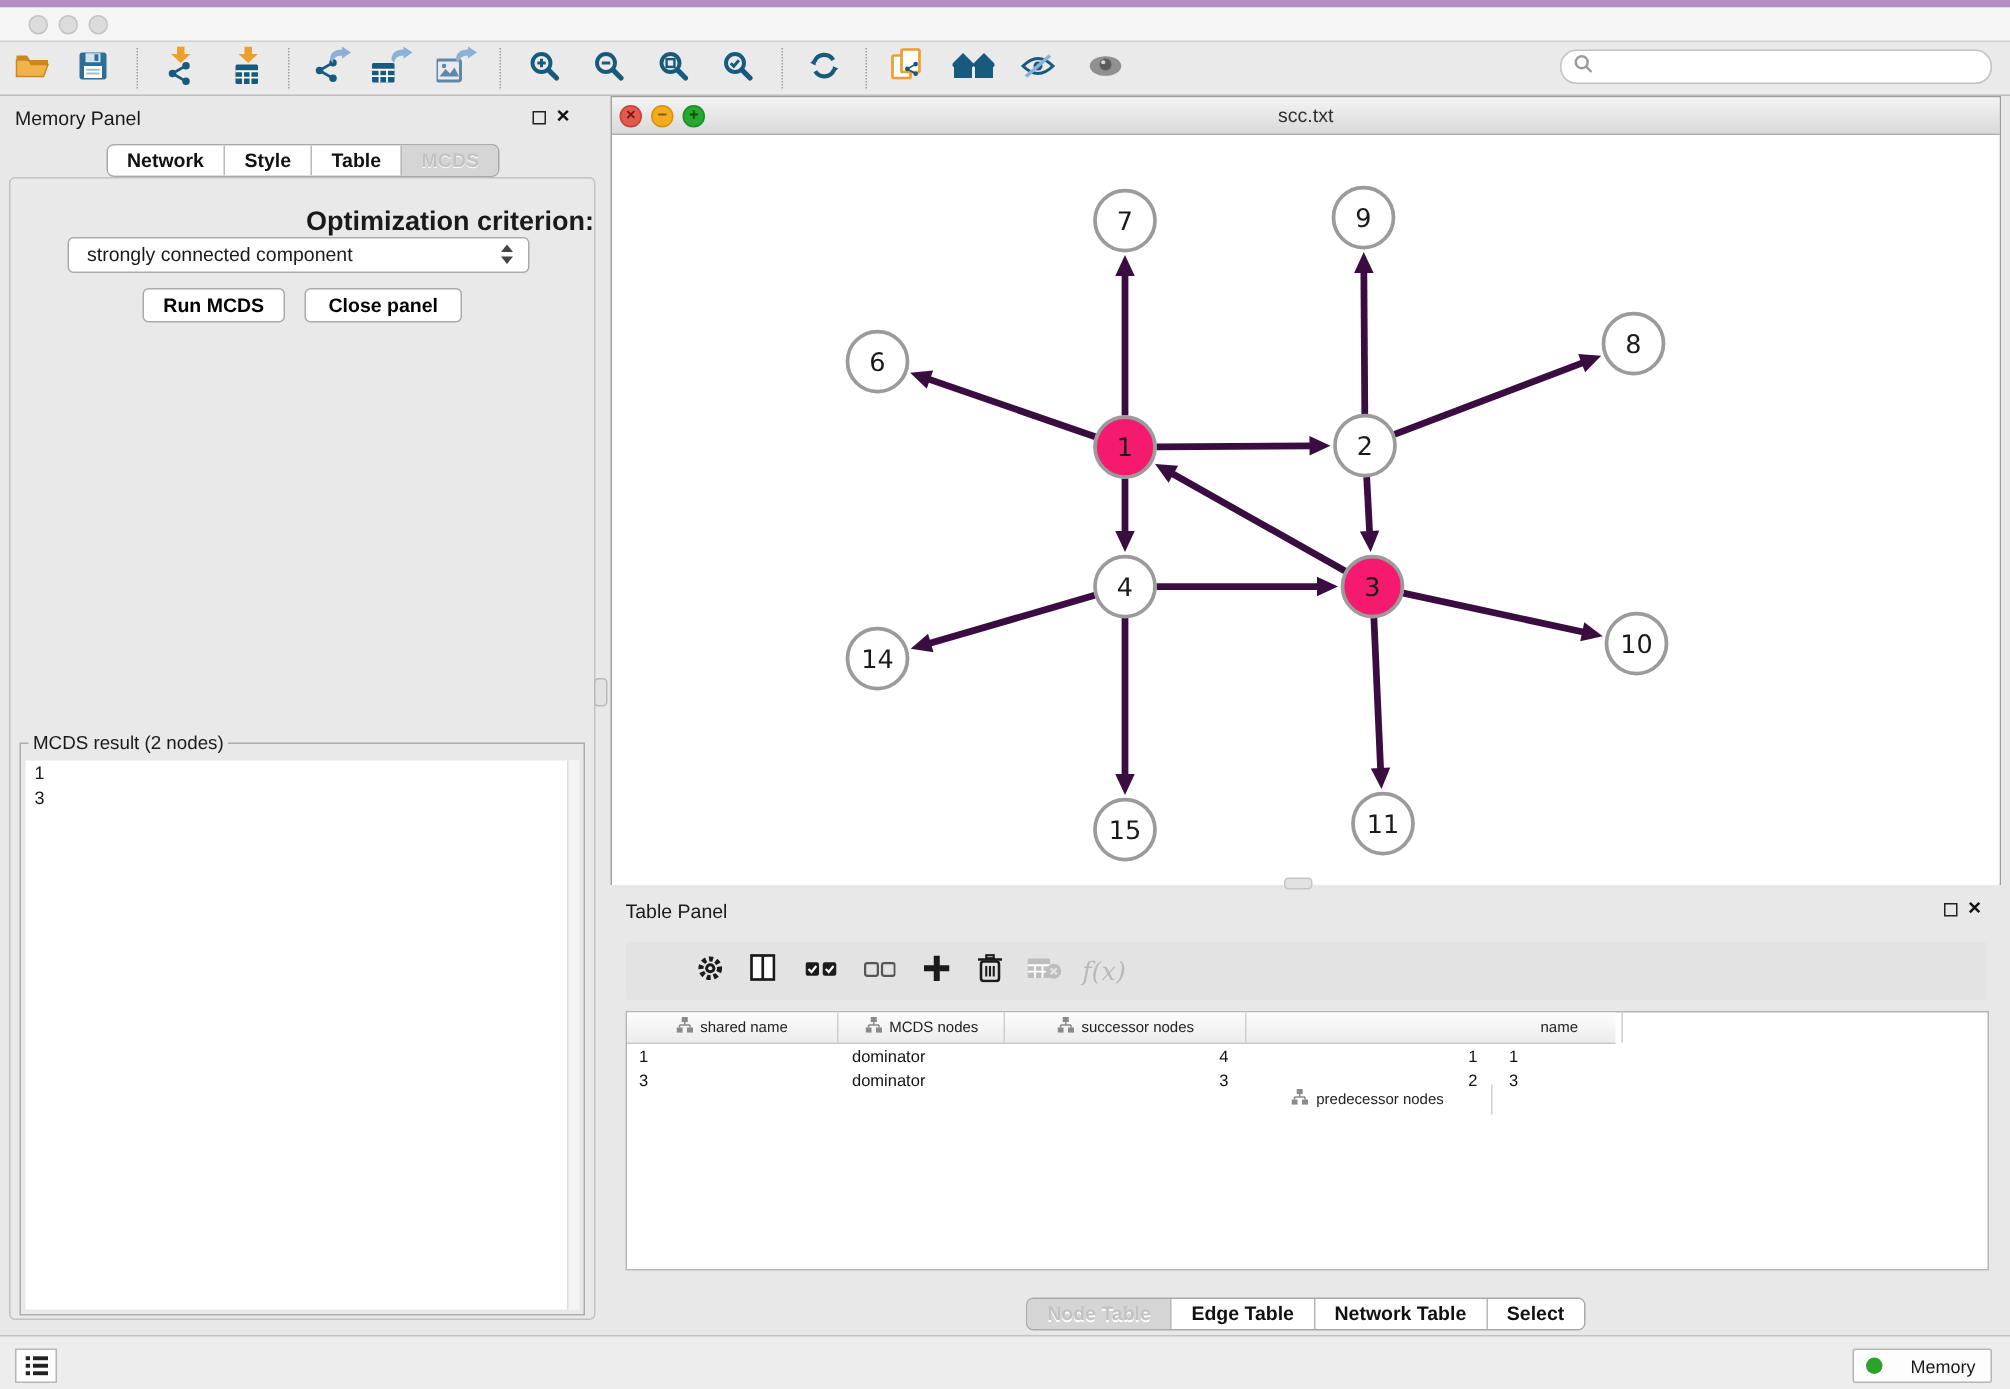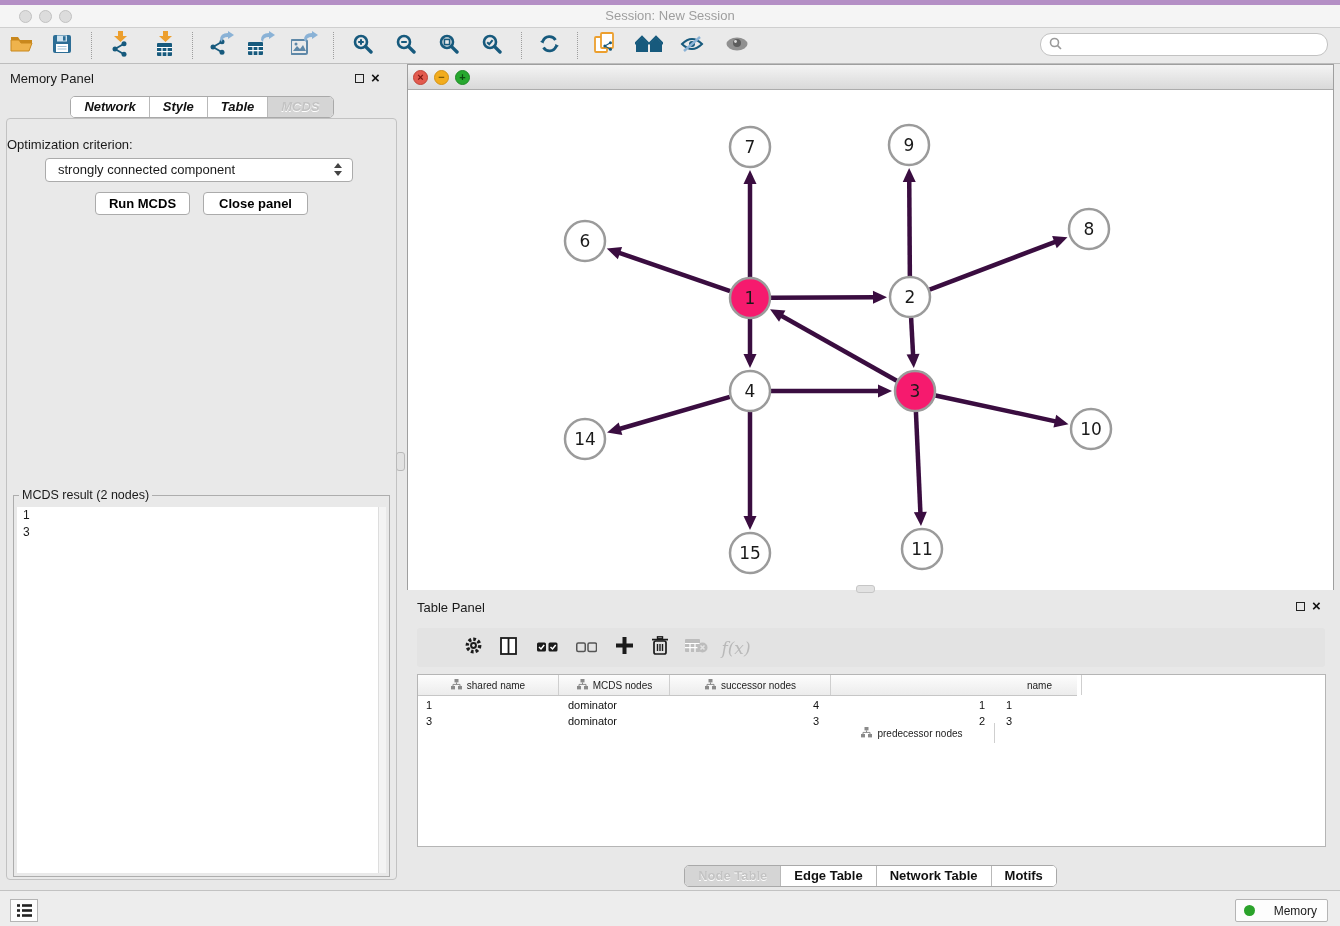--- a/index.html
+++ b/index.html
@@ -24,21 +24,21 @@
   .float-ic { width:9px; height:9px; border:1.5px solid #222; display:inline-block; }
   .close-ic { font-size:15px; font-weight:bold; line-height:10px; color:#111; }
 
   .seg-wrap { position:absolute; text-align:center; }
   .segctl { display:inline-flex; border:1px solid #A9A9A9; border-radius:5px; overflow:hidden; background:#fff; height:22px; }
   .seg { padding:0 13px; font-size:13px; font-weight:600; line-height:20px; border-left:1px solid #B9B9B9; background:#fff; color:#111; white-space:nowrap; }
   .seg:first-child { border-left:none; }
   .seg.active { background:#D5D5D5; color:#C3C3C3; text-shadow:0 1px 0 #fff; }
 
   .cp-content { position:absolute; left:6px; top:118px; width:391px; height:762px; background:#E9E9E9; border:1px solid #C2C2C2; border-radius:4px; }
-  .opt-label { position:absolute; left:0; width:100%; top:18px; text-align:left; font-size:13px; }
+  .opt-label { position:absolute; left:0; width:100%; top:18px; text-align:right; font-size:18px;font-weight:bold; }
   .dropdown { position:absolute; left:38px; top:39px; width:308px; height:24px; background:#fff; border:1px solid #ABABAB; border-radius:4px; font-size:13px; line-height:22px; padding-left:12px; }
   .dd-arrows { position:absolute; right:9px; top:4px; width:9px; }
   .dd-arrows i { display:block; width:0; height:0; border-left:4.5px solid transparent; border-right:4.5px solid transparent; }
   .dd-up { border-bottom:5px solid #444; margin-bottom:3px; }
   .dd-down { border-top:5px solid #444; }
   .cp-btn { position:absolute; top:73px; height:23px; background:#fff; border:1px solid #ABABAB; border-radius:4px; font-size:13px; font-weight:600; font-family:"Liberation Sans",sans-serif; }
 
   .result-box { position:absolute; left:6px; top:376px; width:377px; height:382px; border:1px solid #ADADAD; }
   .result-legend { position:absolute; left:5px; top:-8px; background:#E9E9E9; padding:0 3px; font-size:12.5px; }
   .result-list { position:absolute; left:3px; right:3px; top:11px; bottom:3px; background:#fff; font-size:12px; }
@@ -77,21 +77,20 @@
   .mem-dot { width:11px; height:11px; border-radius:50%; }
 </style>
 </head>
 <body>
 
 <div class="purple-strip"></div>
 <div class="titlebar">
   <span class="tl-dot" style="left:19px"></span>
   <span class="tl-dot" style="left:39px"></span>
   <span class="tl-dot" style="left:59px"></span>
-  <div class="title">Session: New Session</div>
 </div>
 
 <div class="toolbar">
   <div id="tb-icons">
       <div class="tb-btn" style="left: 5px;">
         <span><svg width="24" height="20">
             <path d="M1 3h7l2 3h12v3H1z" fill="#C9881D"></path>
             <path d="M1 17V6h8l2 3h11l-3 8z" fill="#EFB34C" stroke="#C9881D" stroke-width="1"></path>
           </svg></span>
       </div>
@@ -252,21 +251,21 @@
     </span>
     <input placeholder="" style="">
   </div>
 </div>
 
 <div class="cp-header-label">Memory Panel</div>
 <div class="panel-icons" style="left:355px; top:73px;">
   <span class="float-ic"></span>
   <span class="close-ic">×</span>
 </div>
-<div class="seg-wrap" style="left:0; top:96px; width:404px;font-style:italic;">
+<div class="seg-wrap" style="left:0; top:96px; width:404px;">
   <div class="segctl" id="cp-tabs">
       <div class="seg">Network</div>
       <div class="seg">Style</div>
       <div class="seg">Table</div>
       <div class="seg active">MCDS</div>
     </div>
 </div>
 <div class="cp-content">
   <div class="opt-label">Optimization criterion:</div>
   <div class="dropdown">
@@ -287,20 +286,21 @@
       </div>
   </div>
 </div>
 <div class="v-grip"></div>
 
 <div class="net-window">
   <div class="net-titlebar">
     <span class="net-dot net-close">×</span>
     <span class="net-dot net-min">−</span>
     <span class="net-dot net-max">+</span>
+    <div class="net-title">scc.txt</div>
   </div>
   <div class="net-canvas">
     <svg id="graph" width="925" height="500" viewBox="0 0 925 500">
         <g>
           <line x1="342" y1="187" x2="342" y2="91" stroke="#3A0D40" stroke-width="4.5"></line>
           <polygon points="342,80 348.5,94 335.5,94" fill="#3A0D40"></polygon>
         </g>
         <g>
           <line x1="322.15100568517136" y1="201.143074691241" x2="209.13646698591307" y2="162.10168859513362" stroke="#3A0D40" stroke-width="4.5"></line>
           <polygon points="198.73937472576472,158.5099658143551 214.09441924550447,156.93751301798557 209.84965595912985,169.22498568906997" fill="#3A0D40"></polygon>
@@ -522,21 +522,21 @@
         <div class="nt-cell" style="left: 414px; width: 165px; text-align: right; padding: 0px 12px 0px 0px;">2</div>
         <div class="nt-cell" style="left: 580px; width: 84px; text-align: left; padding: 0px 0px 0px 8px;">3</div>
       </div>
     </div>
 </div>
 <div class="seg-wrap" style="left:407px; top:865px; width:927px;">
   <div class="segctl" id="tp-tabs">
       <div class="seg active">Node Table</div>
       <div class="seg">Edge Table</div>
       <div class="seg">Network Table</div>
-      <div class="seg">Motifs</div>
+      <div class="seg">Select</div>
     </div>
 </div>
 
 <div class="statusbar">
   <div class="task-btn">
     <svg width="15" height="15">
       <rect x="0" y="1.2" width="3" height="2.6" fill="#222"></rect>
         <rect x="5" y="1.2" width="10" height="2.6" fill="#222"></rect>
       <rect x="0" y="6.2" width="3" height="2.6" fill="#222"></rect>
         <rect x="5" y="6.2" width="10" height="2.6" fill="#222"></rect>

